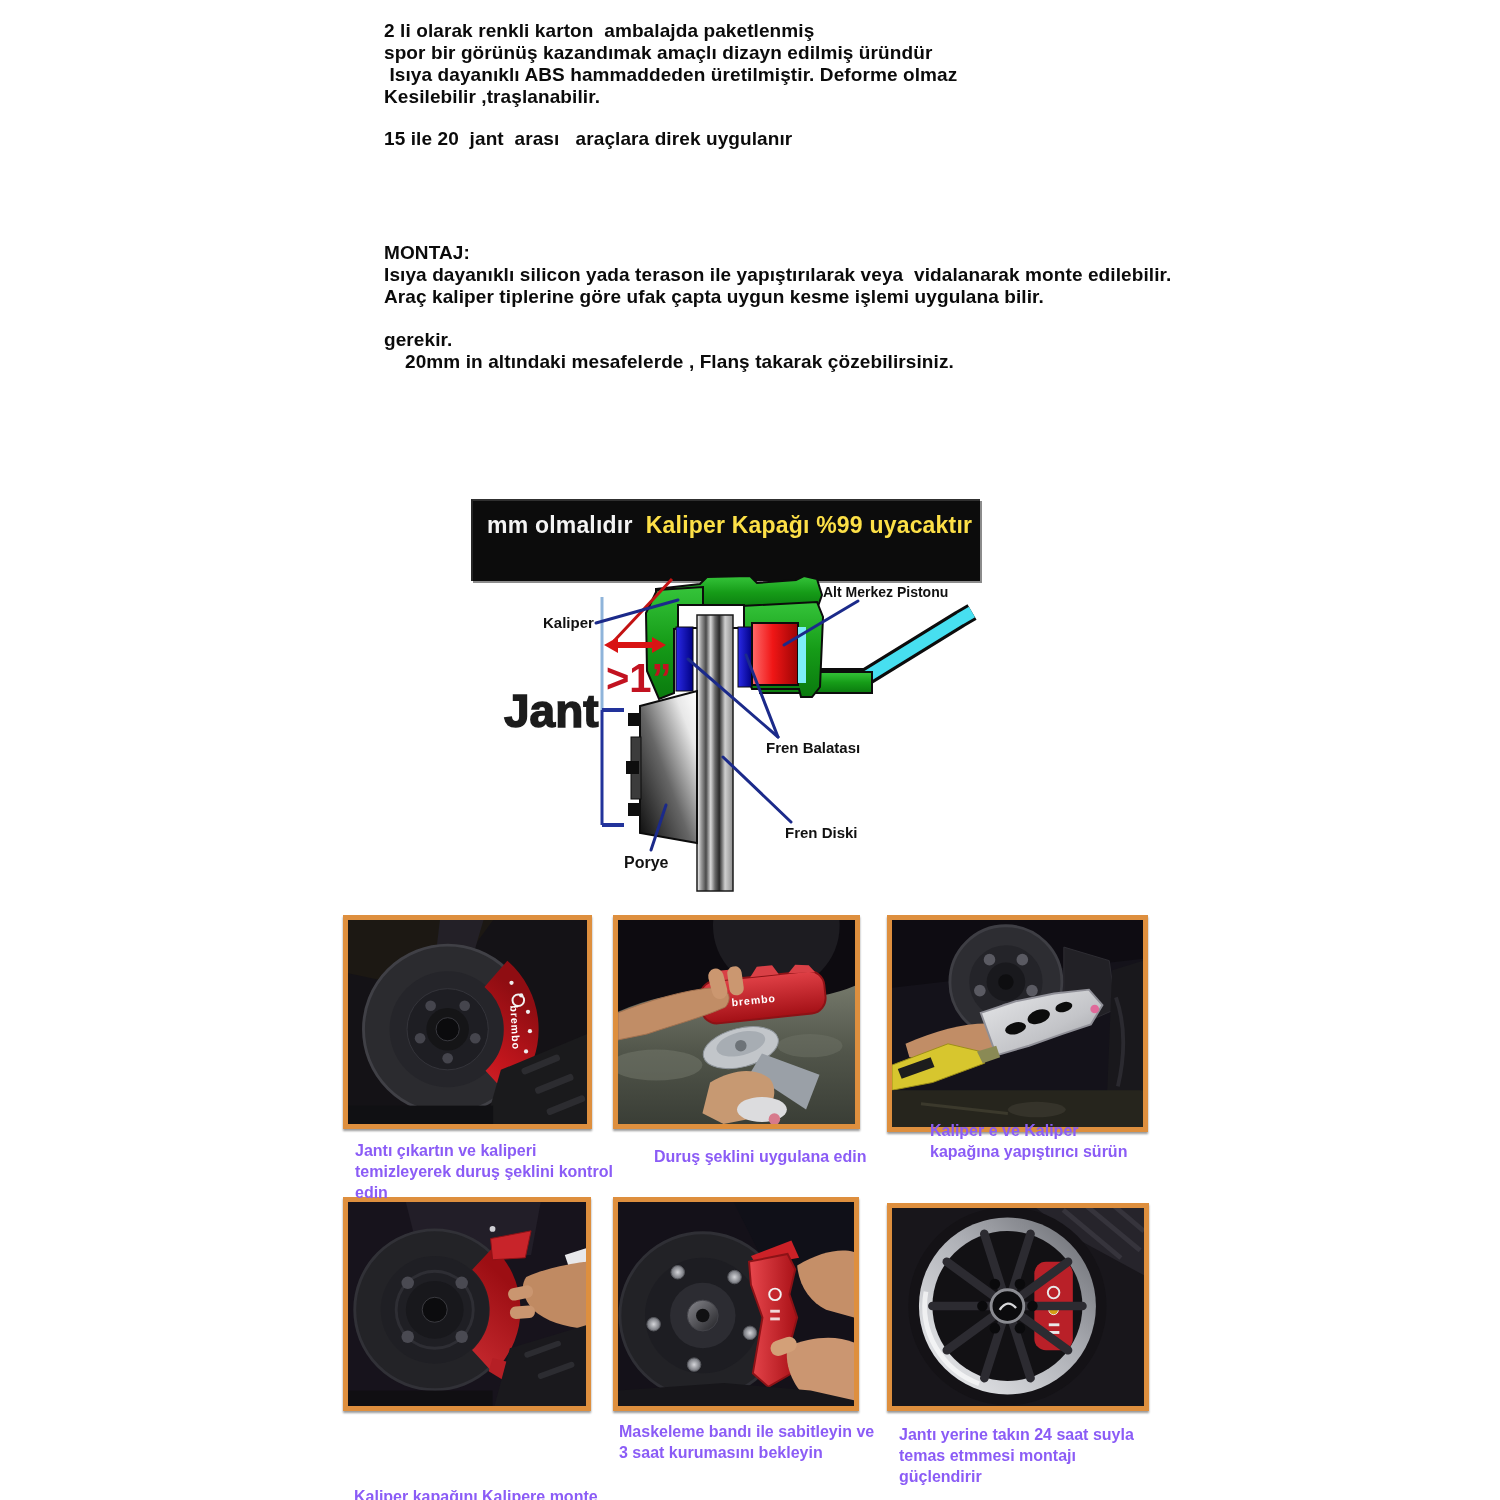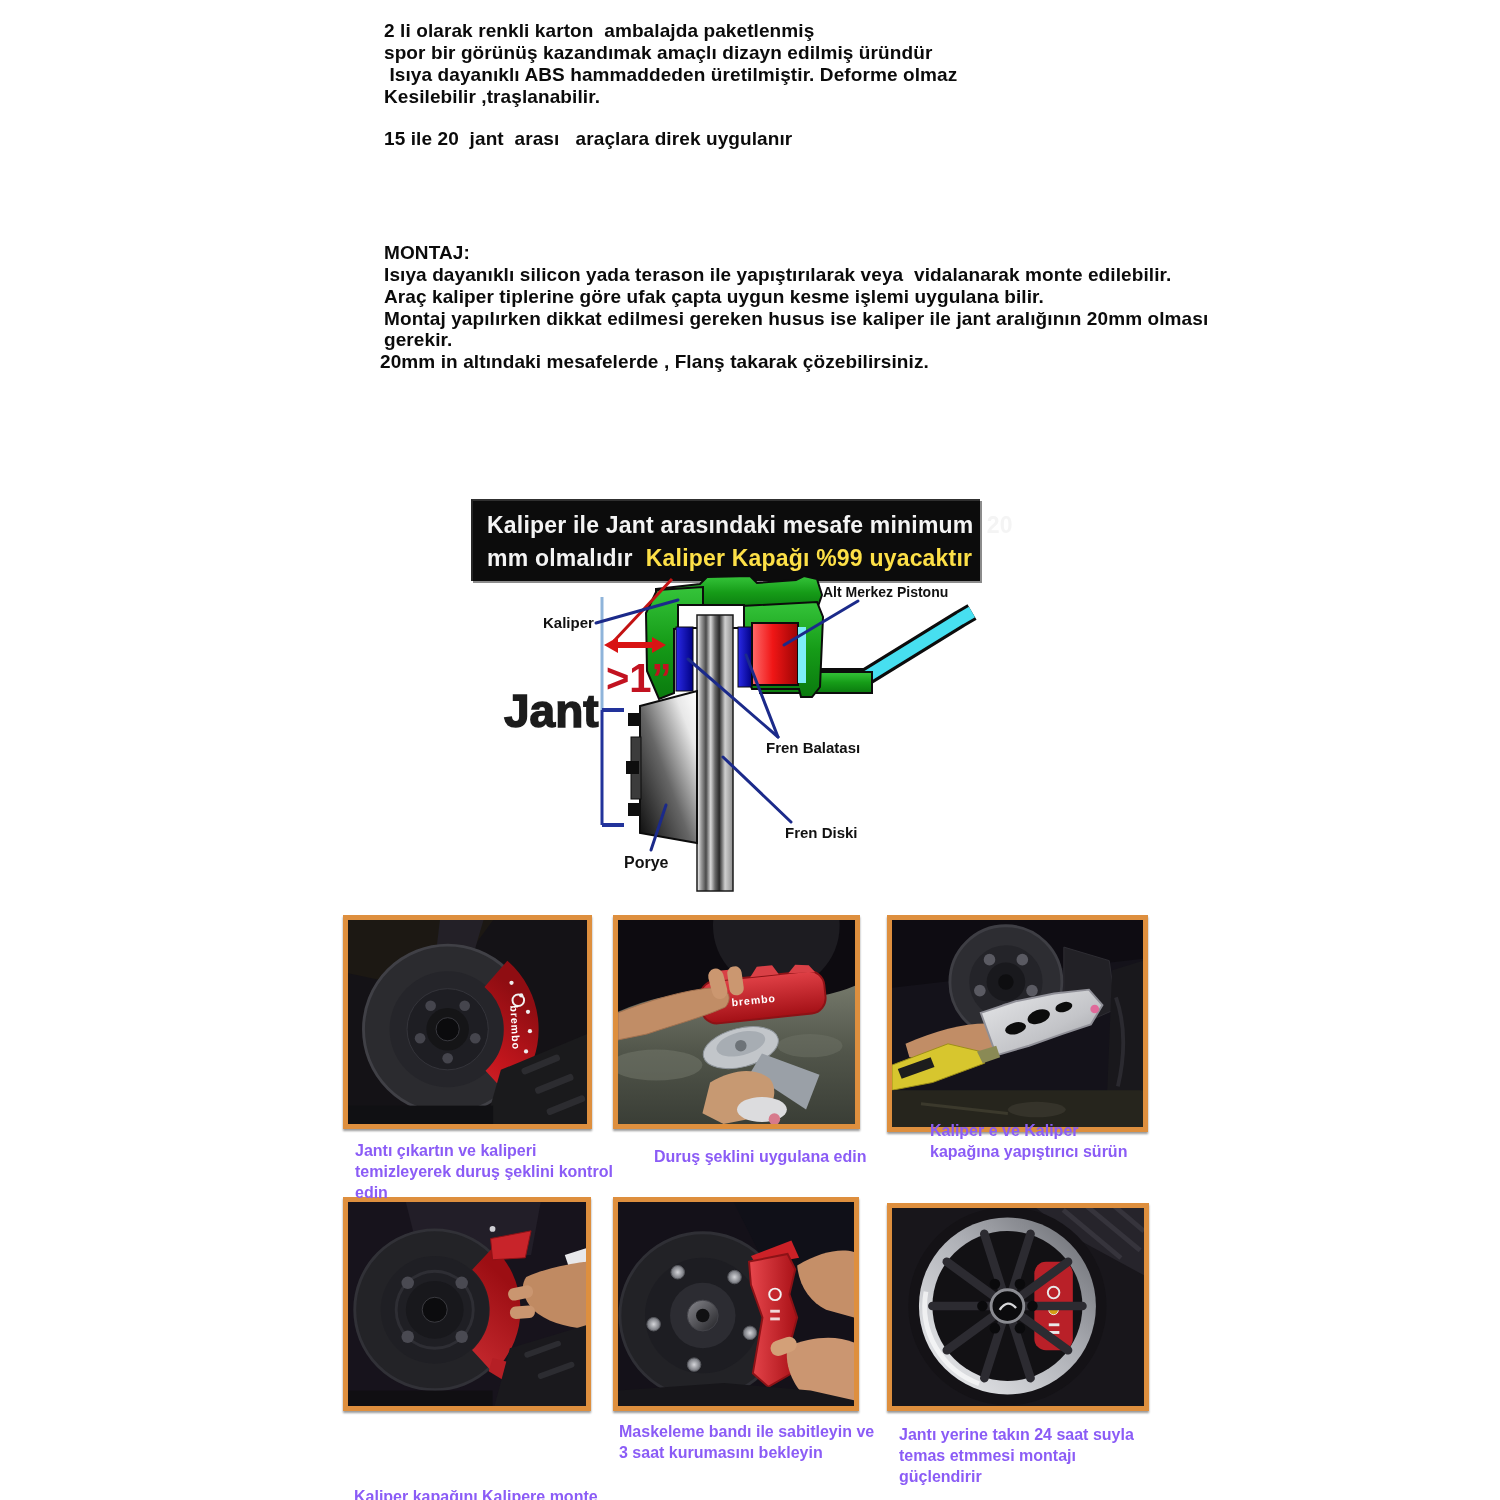--- a/index.html
+++ b/index.html
@@ -29,26 +29,24 @@
 
   <div class="btext" style="left:384px;top:20px">2 li olarak renkli karton  ambalajda paketlenmiş</div>
   <div class="btext" style="left:384px;top:42px">spor bir görünüş kazandımak amaçlı dizayn edilmiş üründür</div>
   <div class="btext" style="left:384px;top:64px"> Isıya dayanıklı ABS hammaddeden üretilmiştir. Deforme olmaz</div>
   <div class="btext" style="left:384px;top:86px">Kesilebilir ,traşlanabilir.</div>
   <div class="btext" style="left:384px;top:128px">15 ile 20  jant  arası   araçlara direk uygulanır</div>
 
   <div class="btext" style="left:384px;top:242px">MONTAJ:</div>
   <div class="btext" style="left:384px;top:264px">Isıya dayanıklı silicon yada terason ile yapıştırılarak veya  vidalanarak monte edilebilir.</div>
   <div class="btext" style="left:384px;top:286px">Araç kaliper tiplerine göre ufak çapta uygun kesme işlemi uygulana bilir.</div>
-  <div class="btext" style="left:384px;top:308px">Montaj yapılırken dikkat edilmesi gereken husus ise kaliper ile jant aralığının 20mm olması</div>
   <div class="btext" style="left:384px;top:329px">gerekir.</div>
-  <div class="btext" style="left:380px;top:351px">20mm in altındaki mesafelerde , Flanş takarak çözebilirsiniz.</div>
+  <div class="btext" style="left:405px;top:351px">20mm in altındaki mesafelerde , Flanş takarak çözebilirsiniz.</div>
 
   <div class="banner">
-    <div class="bl">Kaliper ile Jant arasındaki mesafe minimum  20</div>
     <div class="bl"><span>mm olmalıdır  </span><span class="red">Kaliper Kapağı %99 uyacaktır</span></div>
   </div>
 
   <svg id="diag" viewBox="0 0 540 340" preserveAspectRatio="none">
     <defs>
       <linearGradient id="grnG" x1="0" y1="0" x2="0" y2="1">
         <stop offset="0" stop-color="#35c43a"></stop>
           <stop offset="0.5" stop-color="#169c18"></stop>
           <stop offset="1" stop-color="#0a7a0e"></stop>
       </linearGradient>

